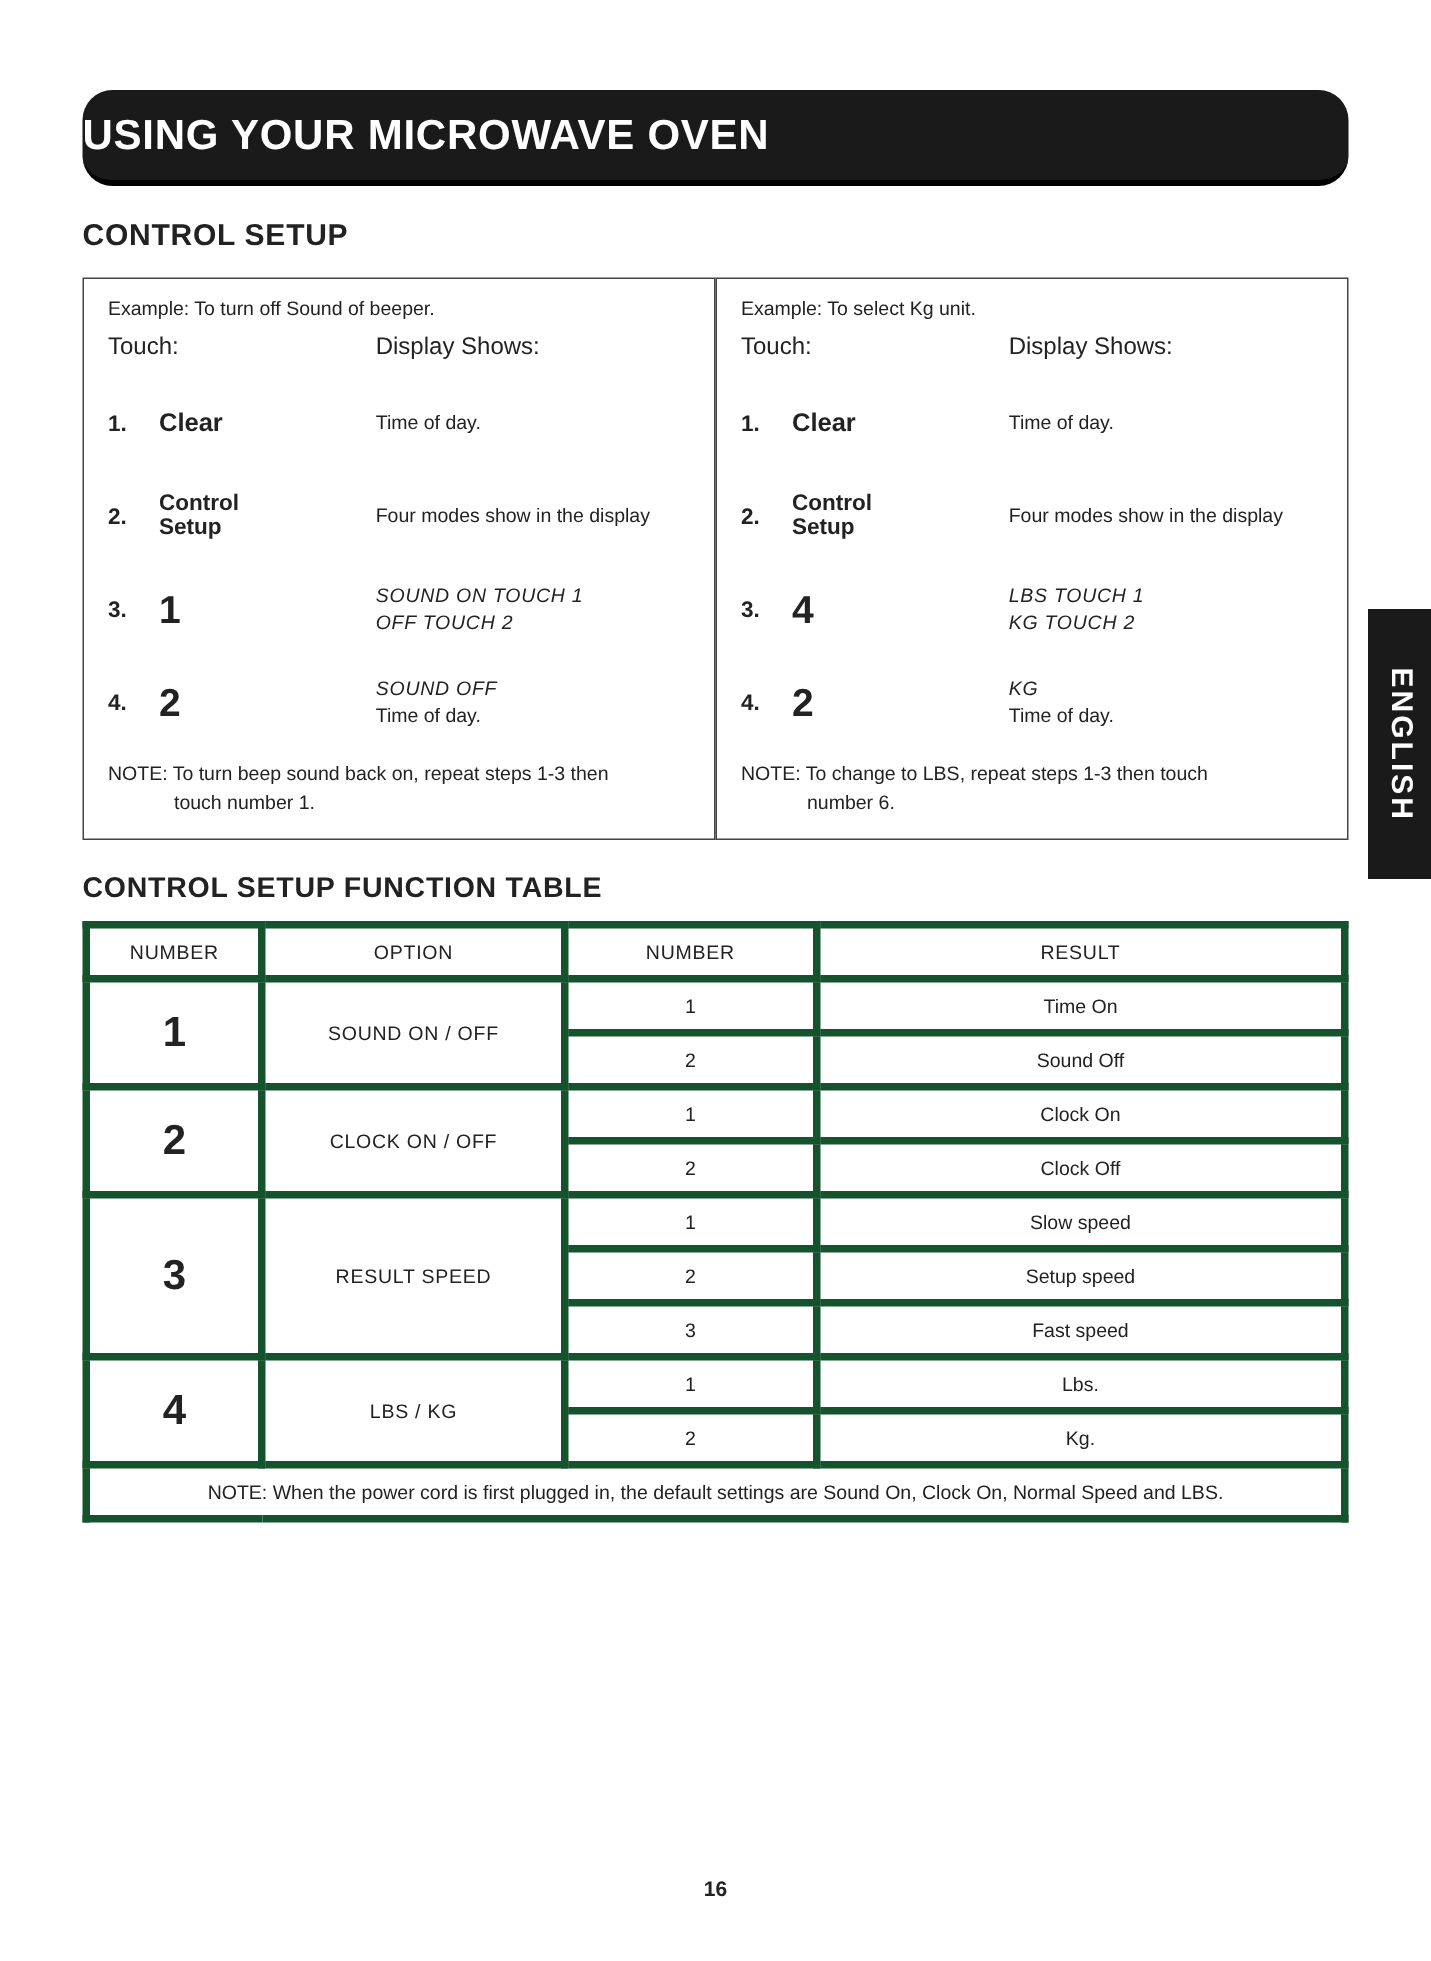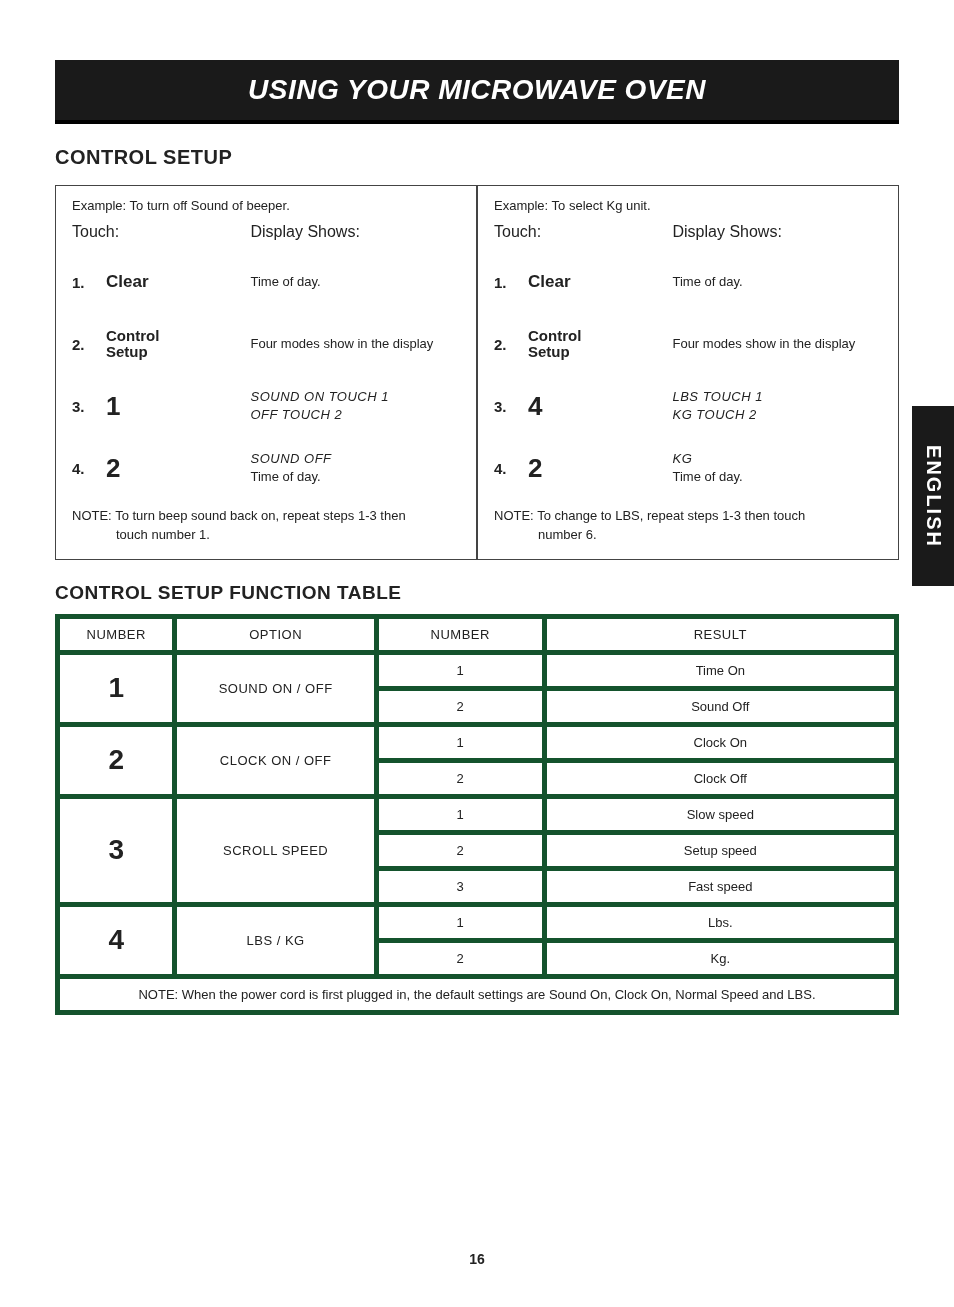--- a/index.html
+++ b/index.html
@@ -12,28 +12,27 @@
     width: 954px;
     height: 1307px;
     position: relative;
   }
   .page {
     padding: 60px 55px 40px 55px;
   }
   .banner {
     background: #1a1a1a;
     color: #fff;
-    text-align: center;
     font-weight: bold;
-    font-style: italic;
     font-size: 28px;
     letter-spacing: 0.5px;
     padding: 14px 0;
     margin-bottom: 22px;
     border-bottom: 4px solid #000;
+    border-radius: 20px;
   }
   h2.section {
     font-size: 20px;
     font-weight: 600;
     letter-spacing: 0.5px;
     margin: 0 0 6px 0;
   }
   .intro {
     font-size: 13px;
     line-height: 1.45;
@@ -319,21 +318,21 @@
         <td>1</td>
         <td>Clock On</td>
       </tr>
       <tr>
         <td>2</td>
         <td>Clock Off</td>
       </tr>
 
       <tr>
         <td rowspan="3" class="bignum">3</td>
-        <td rowspan="3" class="opt">SCROLL SPEED</td>
+        <td rowspan="3" class="opt">RESULT SPEED</td>
         <td>1</td>
         <td>Slow speed</td>
       </tr>
       <tr>
         <td>2</td>
         <td>Setup speed</td>
       </tr>
       <tr>
         <td>3</td>
         <td>Fast speed</td>

